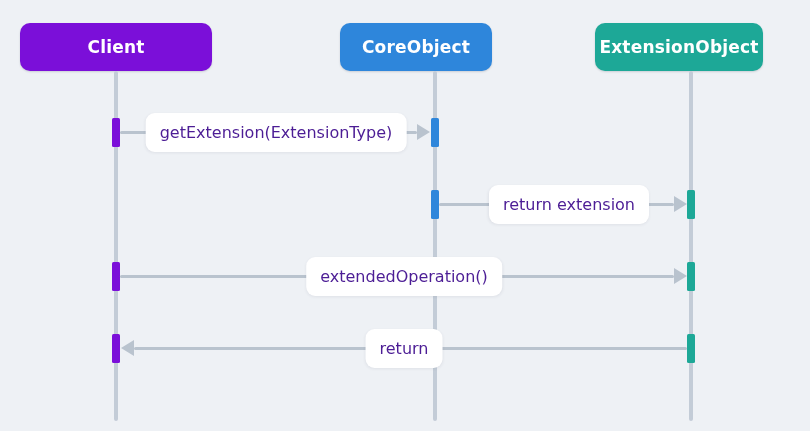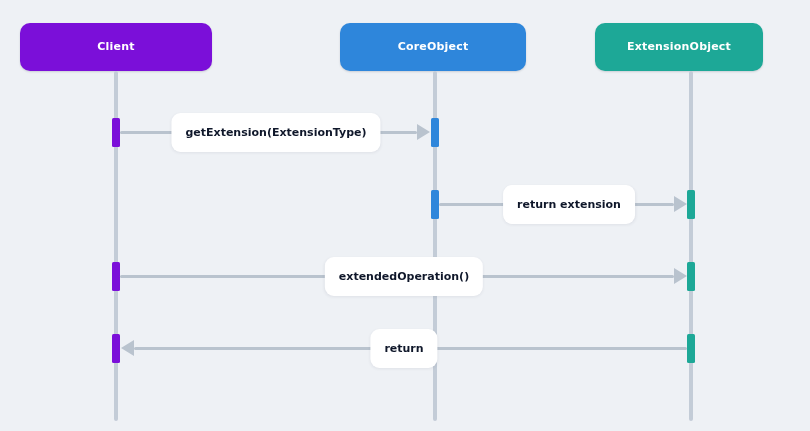--- a/index.html
+++ b/index.html
@@ -18,29 +18,29 @@
     height: 431px;
     background: #EEF1F5;
     overflow: hidden;
   }
   .actor-box {
     position: absolute;
     top: 23px;
     height: 48px;
     border-radius: 10px;
     color: #FFFFFF;
-    font-size: 11px;
+    font-size: 17px;
     font-weight: 700;
     text-align: center;
     line-height: 48px;
     letter-spacing: 0.2px;
     box-shadow: 0 1px 2px rgba(45, 55, 72, 0.18);
   }
   .actor-client    { left: 20px;  width: 192px; }
-  .actor-core      { left: 340px; width: 186px; }
+  .actor-core      { left: 340px; width: 152px; }
   .actor-extension { left: 595px; width: 168px; }
 
   .lifeline {
     position: absolute;
     top: 71px;
     height: 350px;
     width: 4px;
     background: #C3CCD7;
     border-radius: 2px;
   }
@@ -79,23 +79,23 @@
   .arrowhead.point-left  { border-right: 13px solid #B9C3CE; }
 
   .msg-label {
     position: absolute;
     transform: translateX(-50%);
     background: #FFFFFF;
     border-radius: 9px;
     height: 39px;
     line-height: 39px;
     padding: 0 14px;
-    font-size: 11px;
-    font-weight: 700;
-    color: #0f172a;
+    font-size: 16px;
+    font-weight: 400;
+    color: #4c1d95;
     white-space: nowrap;
     box-shadow: 0 1px 3px rgba(45, 55, 72, 0.08);
   }
 
   
   .line-m1 { top: 130.5px; left: 120px; width: 297px; }
   .head-m1 { top: 124px;  left: 417px; }
   .label-m1 { top: 112.5px; left: 276px; }
 
   .line-m2 { top: 202.5px; left: 439px; width: 235px; }

